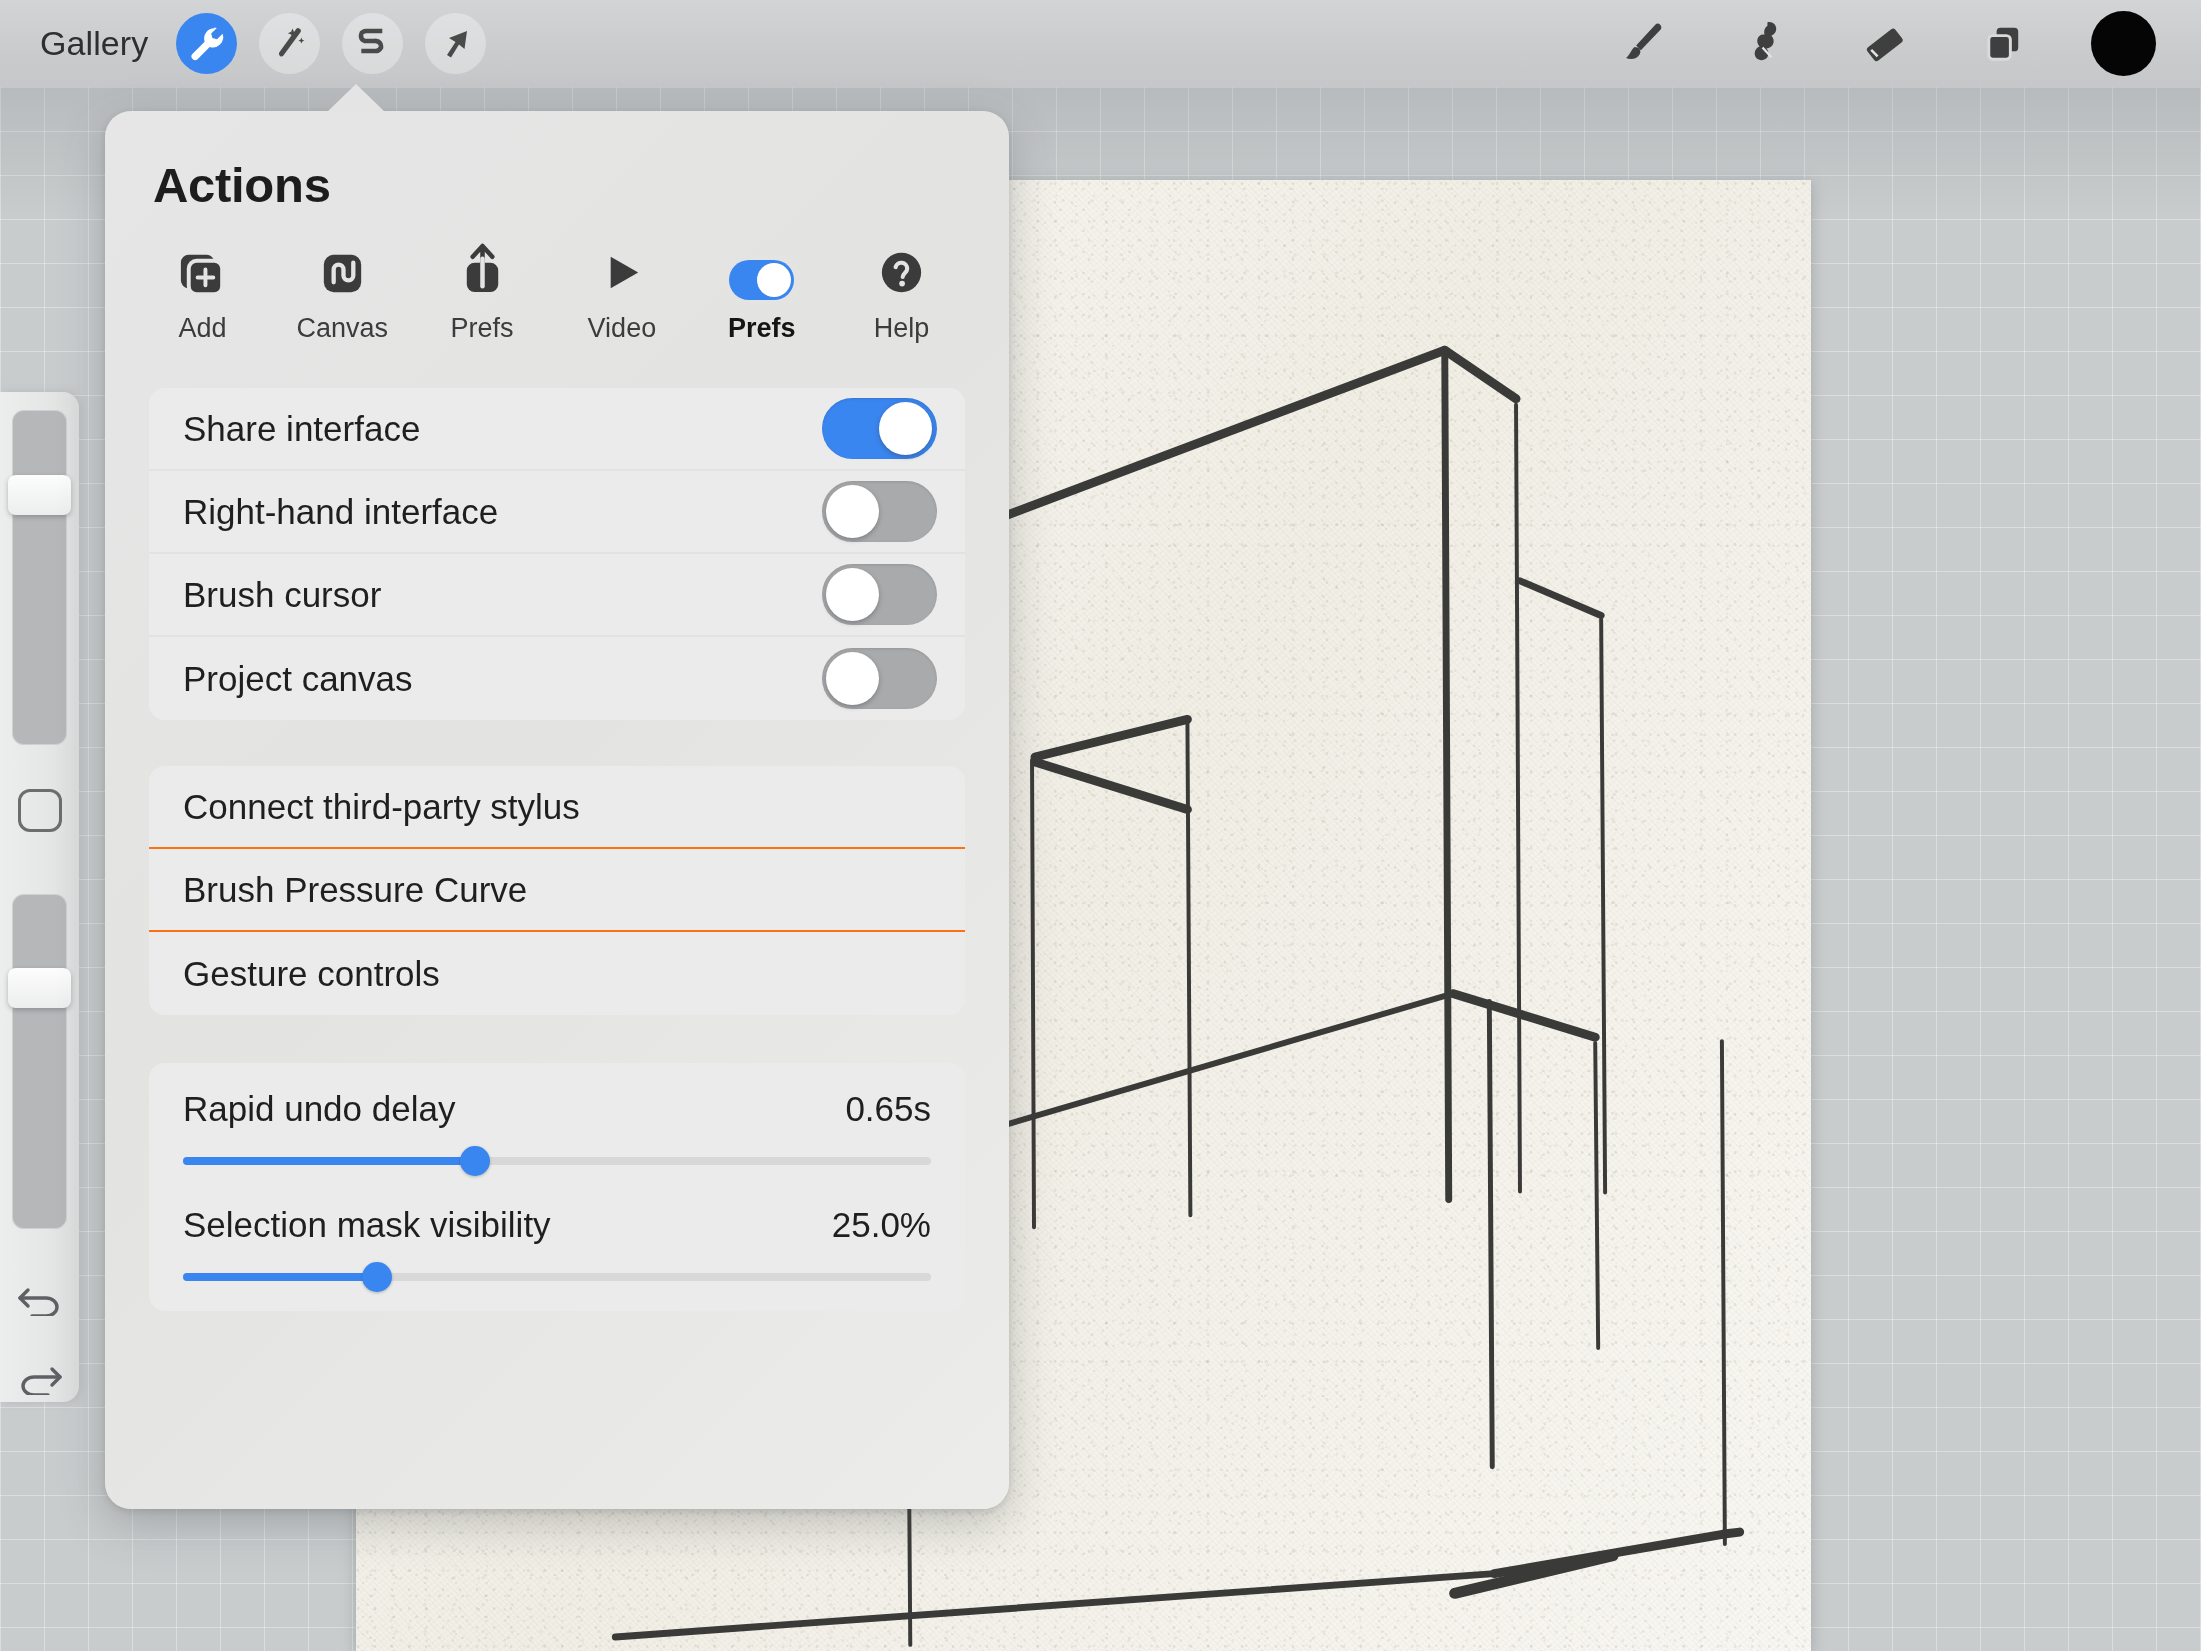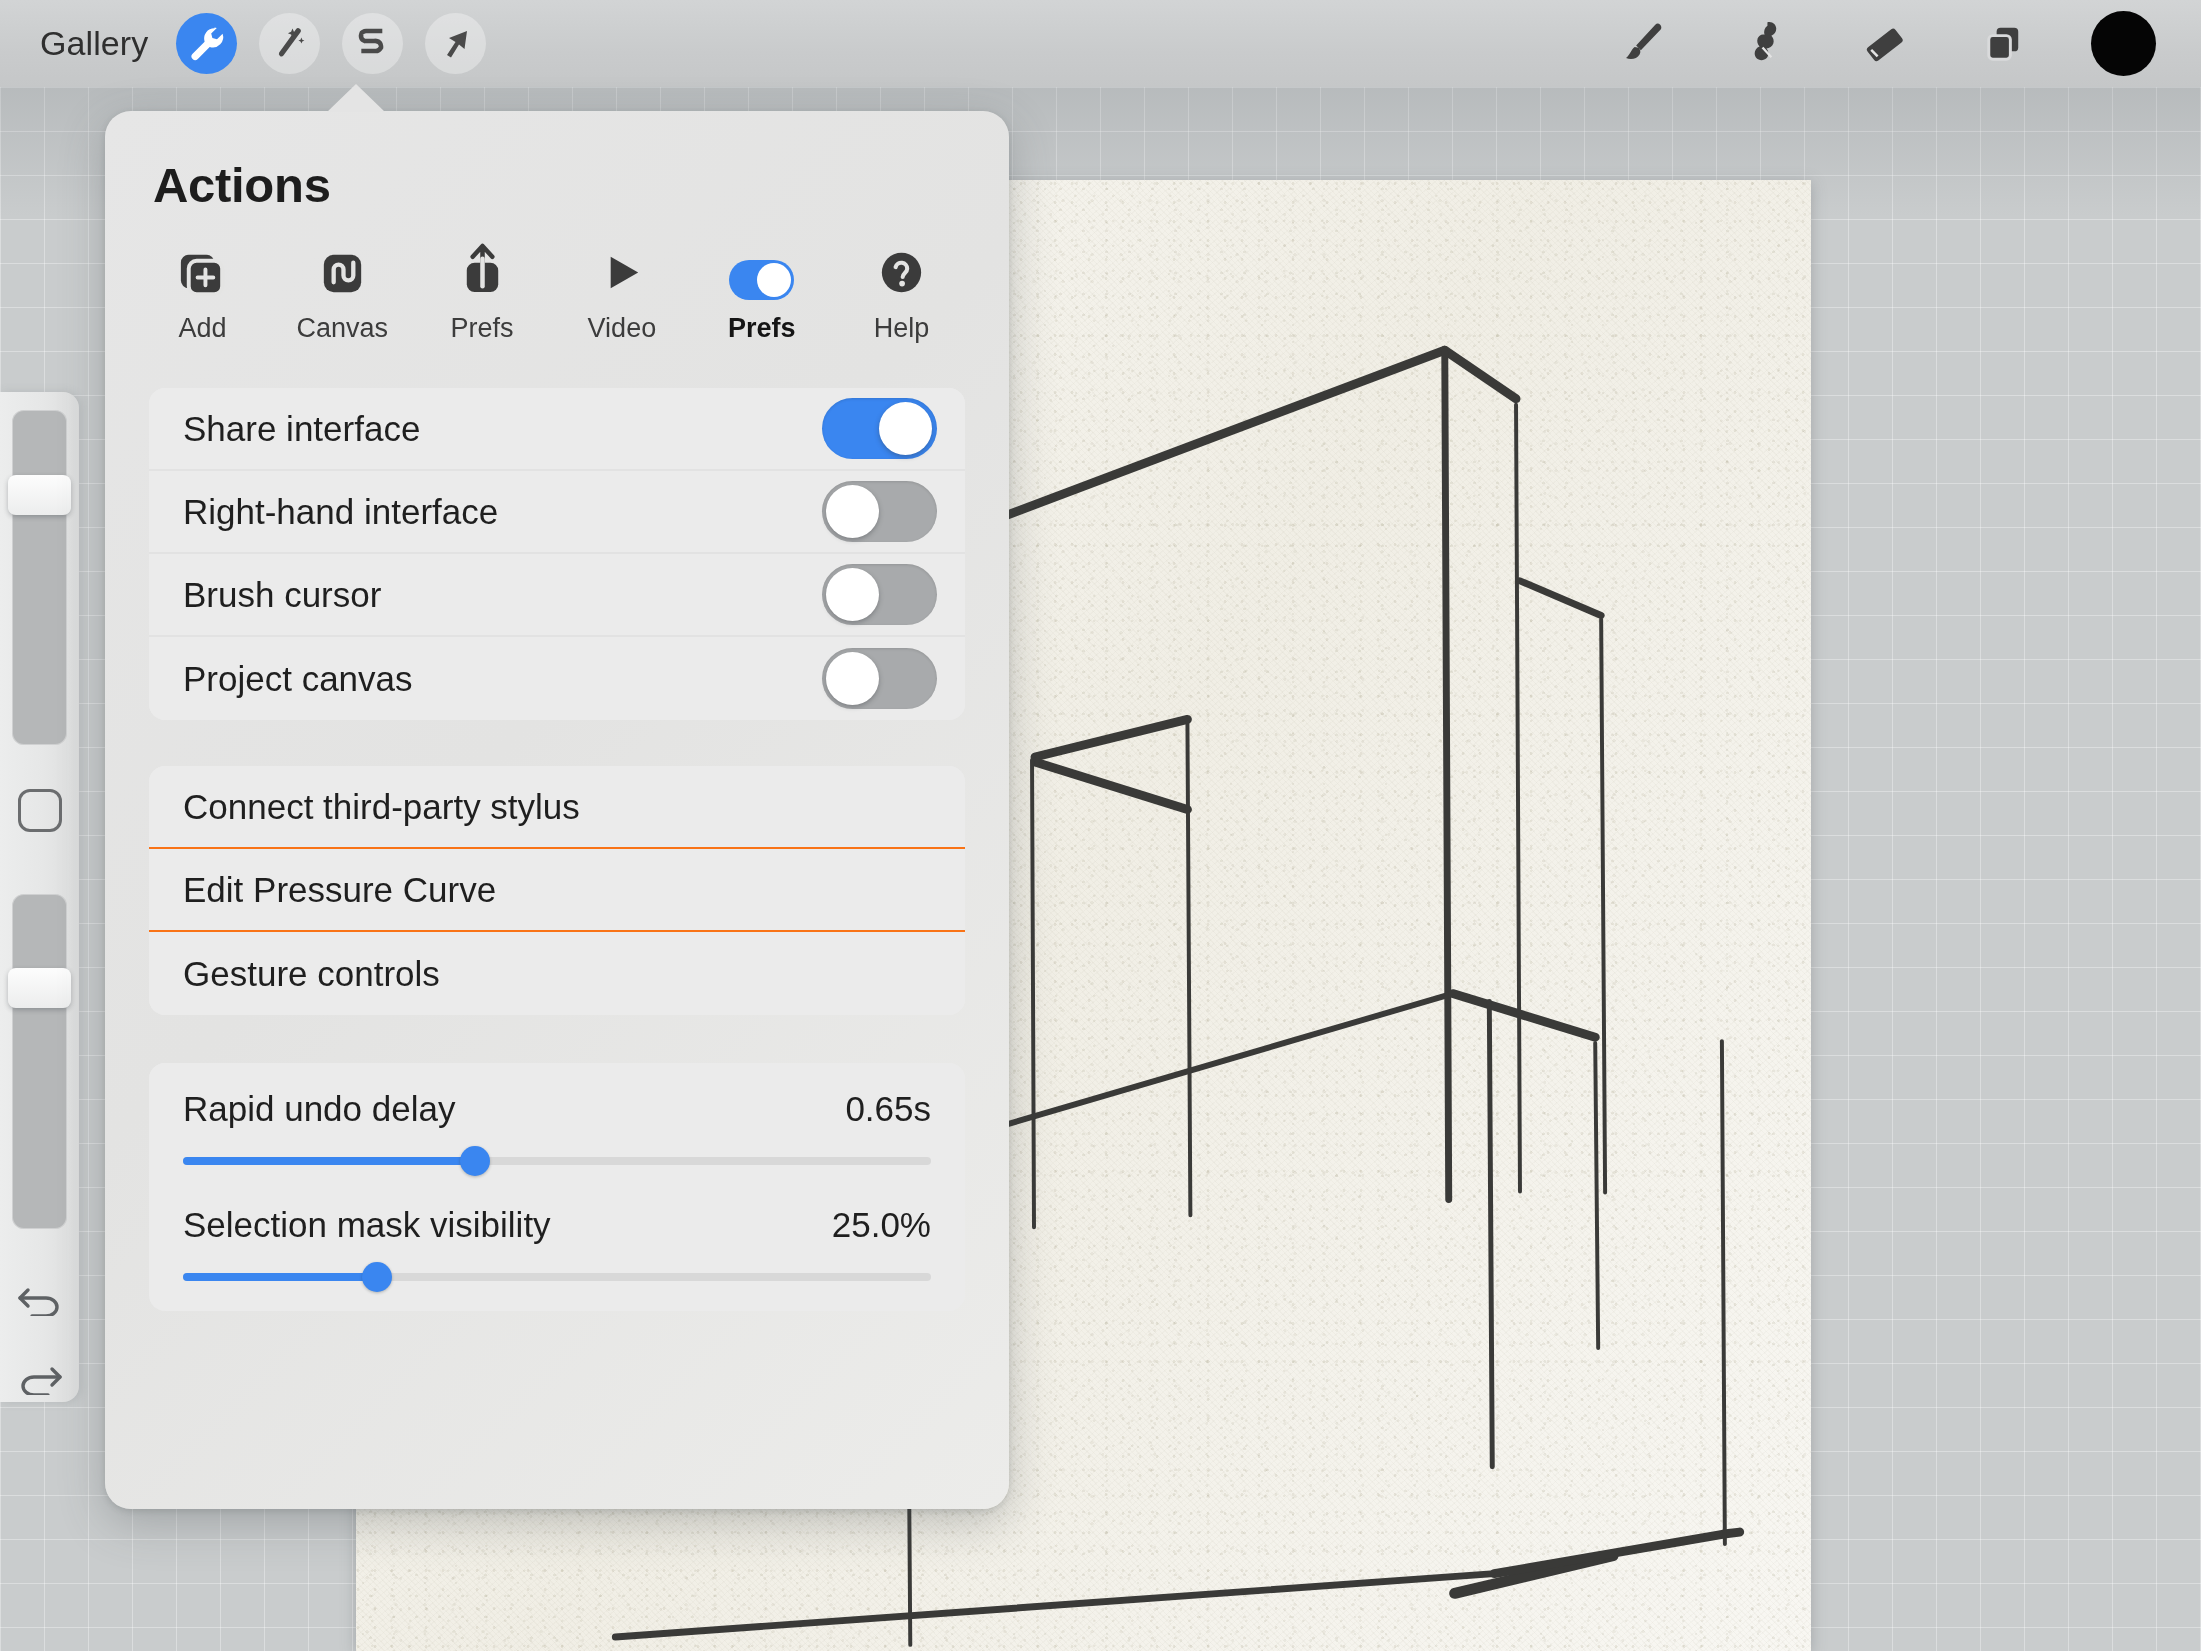--- a/index.html
+++ b/index.html
@@ -426,21 +426,21 @@
     <div class="row">
       <div class="row-label">Project canvas</div>
       <div class="switch">
           <div class="knob"></div>
         </div>
     </div>
   </div>
 
   <div class="group" id="group-actions">
     <div class="menu-row">Connect third-party stylus</div>
-    <div class="menu-row">Edit Pressure Curve</div>
+    <div class="menu-row">Brush Pressure Curve</div>
     <div class="menu-row">Gesture controls</div>
   </div>
 
   <div class="group" id="group-sliders">
     <div class="slider-block">
       <div class="slider-head">
         <span>Rapid undo delay</span>
         <span>0.65s</span>
       </div>
       <div class="slider-track">

